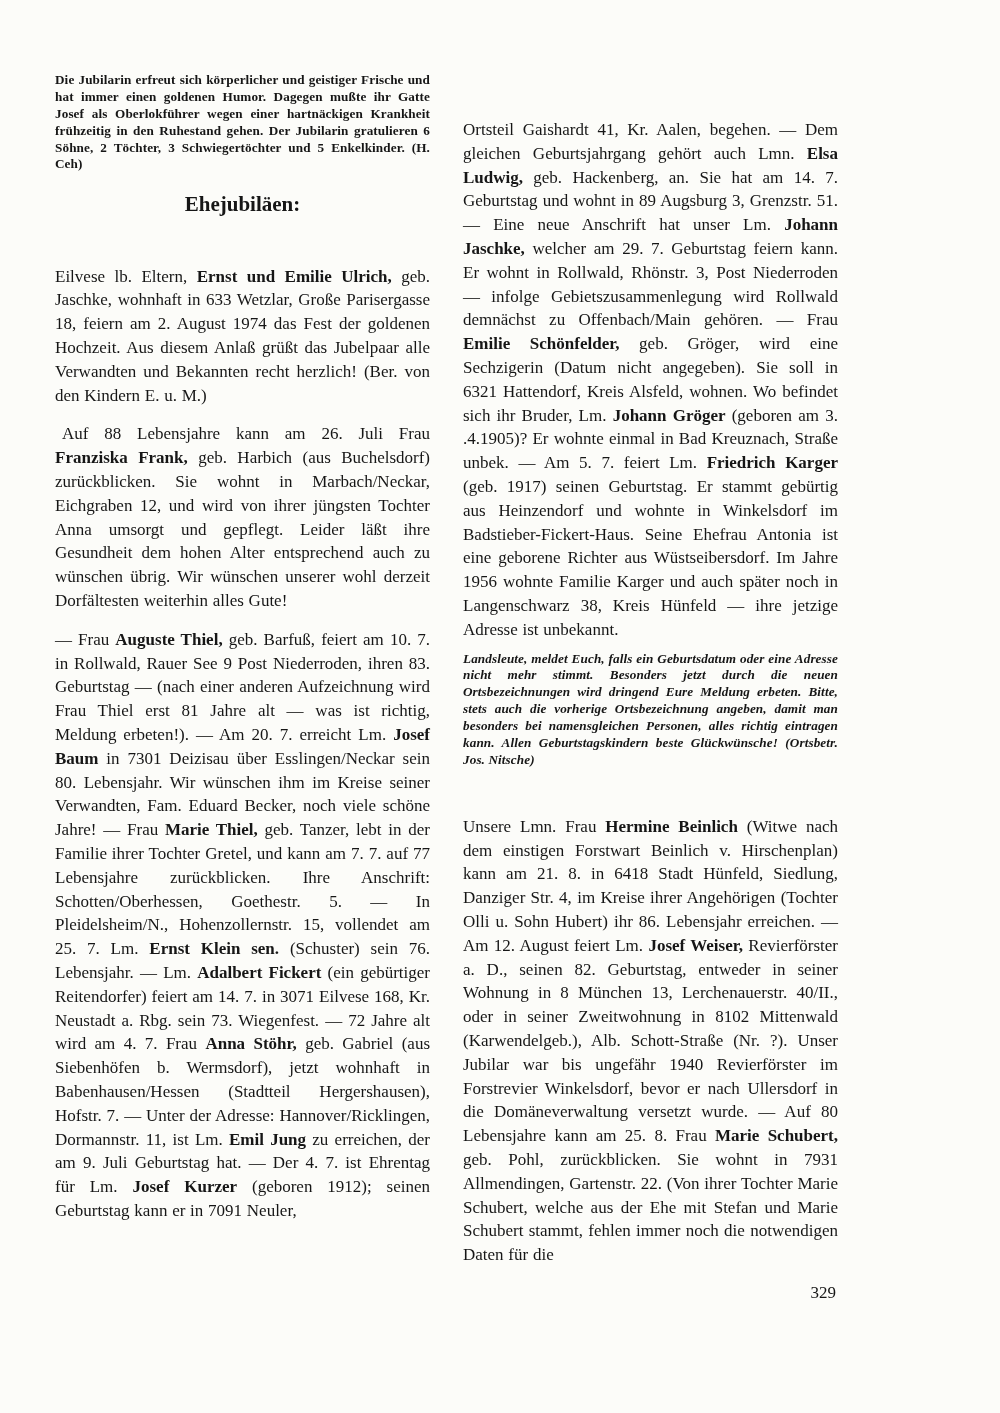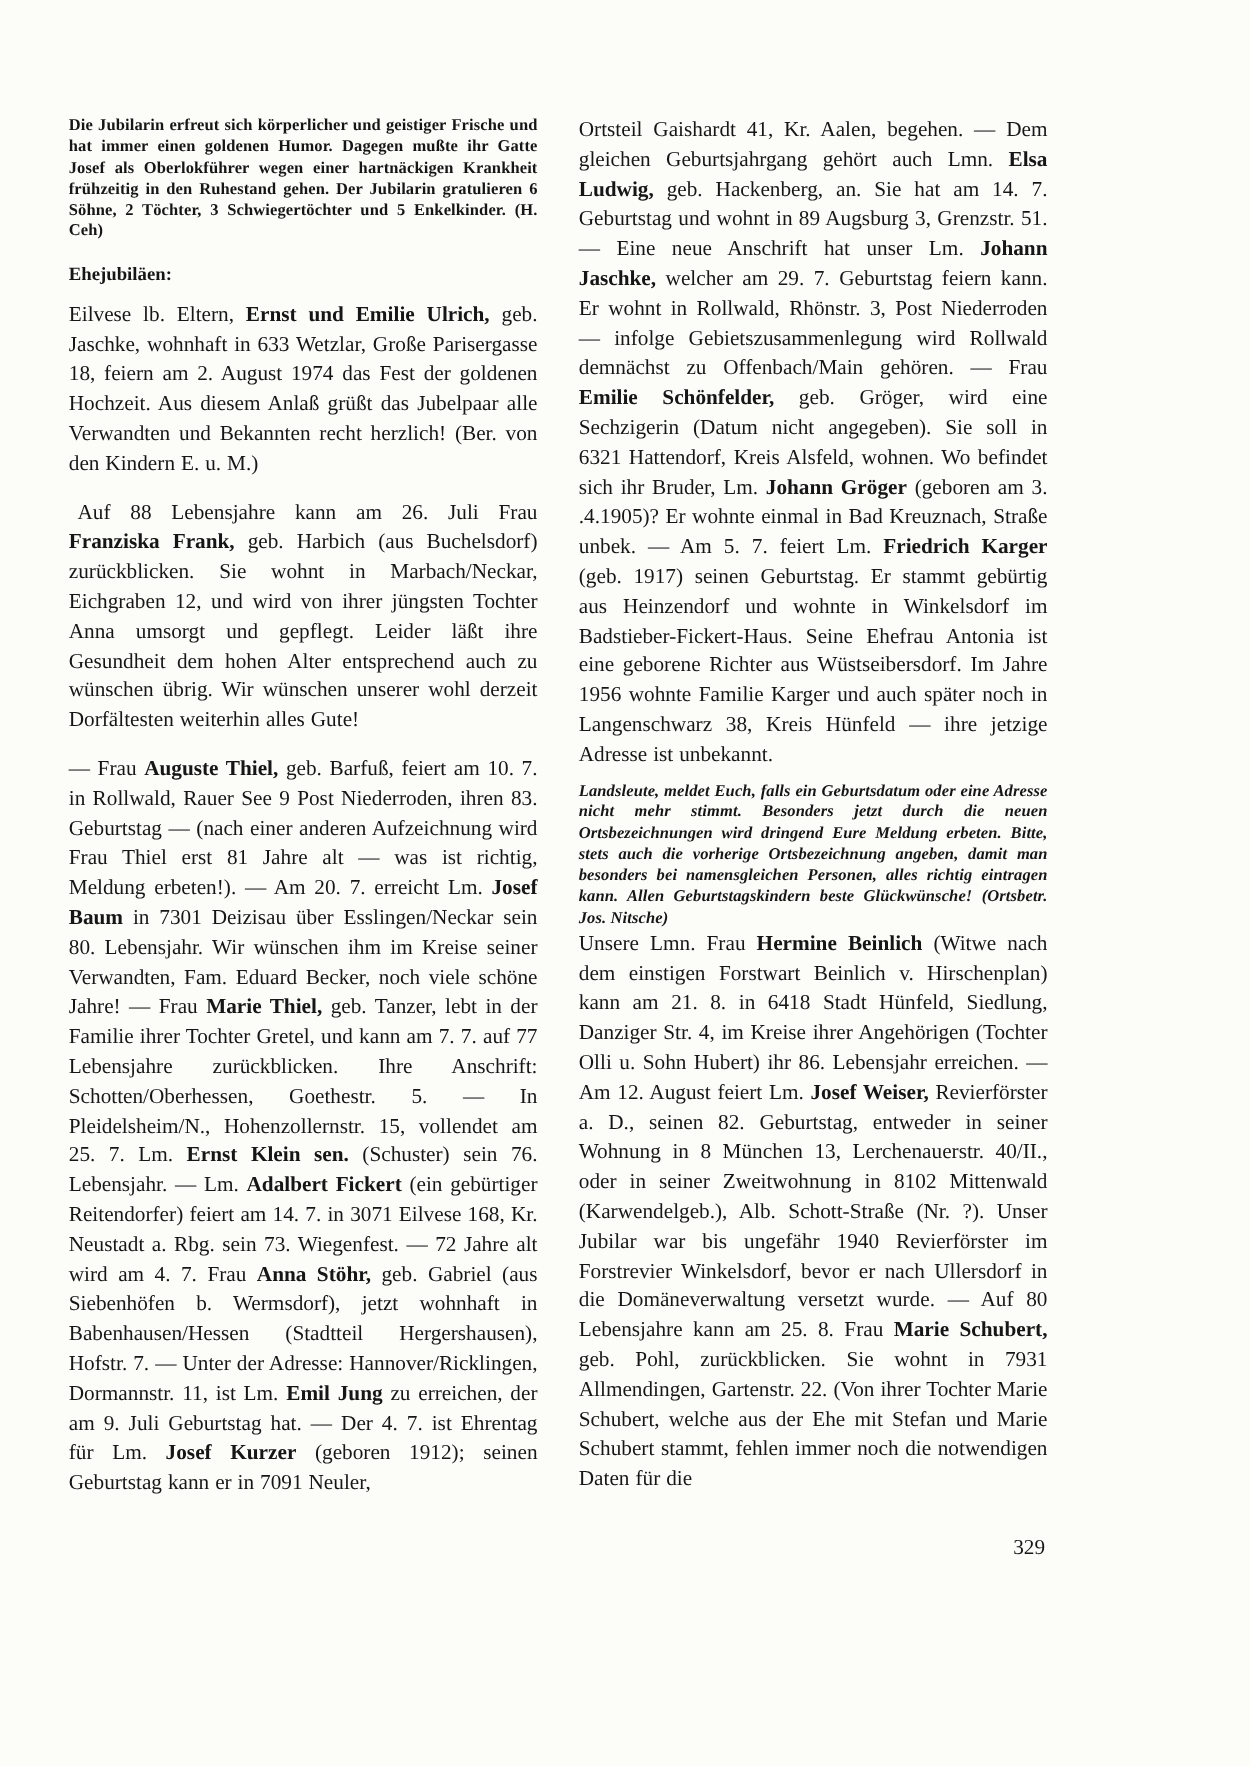--- a/index.html
+++ b/index.html
@@ -6,61 +6,63 @@
   html, body {
     width: 1000px;
     background: #fcfcf9;
     font-family: "Liberation Serif", "DejaVu Serif", serif;
     color: #161616;
   }
   body { height: 1413px; overflow: hidden; }
   .page {
     width: 888px;
     height: 1413px;
-    padding: 92px 50px 0 55px;
+    padding: 72px 50px 0 55px;
   }
   .columns { display: flex; gap: 33px; }
   .col { flex: 1; min-width: 0; }
 
   p.body {
     font-size: 17px;
     line-height: 1.4;
     text-align: justify;
     hyphens: auto;
     -webkit-hyphens: auto;
     word-spacing: 0.5px;
+    margin-top: 46px;
   }
   p.body + p.body { margin-top: 15px; }
   p.body.indent1 { text-indent: 7px; }
 
   p.small {
     font-size: 13.2px;
     line-height: 1.28;
     font-weight: bold;
     text-align: justify;
     hyphens: auto;
     -webkit-hyphens: auto;
     letter-spacing: 0.1px;
   }
 
   h2.sect {
-    font-size: 15px;
+    font-size: 21px;
     font-weight: bold;
     line-height: 1.3;
+    text-align: center;
   }
   .h-ehe   { margin: 18px 0 9px; }
   .h-wink  { margin: 15px 0 2px; letter-spacing: 0.4px; }
   .h-juli  { margin: 5px 0 9px; }
   .h-note  { margin-top: 9px; font-style: italic; }
   .h-aug   { margin: 15px 0 9px; }
 
   b { font-weight: bold; }
 
   .page-number {
-    margin-top: 33px;
+    margin-top: 16px;
     text-align: right;
     font-size: 17px;
     padding-right: 2px;
   }
 </style>
 </head>
 <body>
 
 <div class="page">
   <div class="columns">

